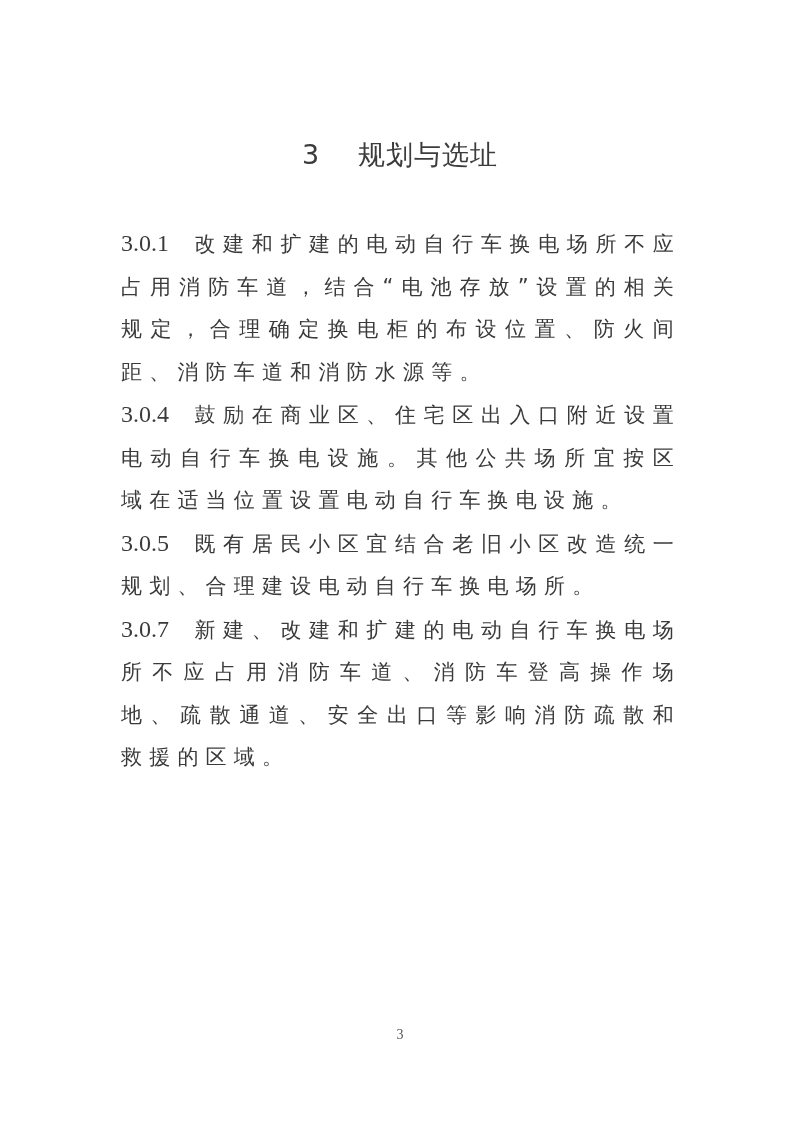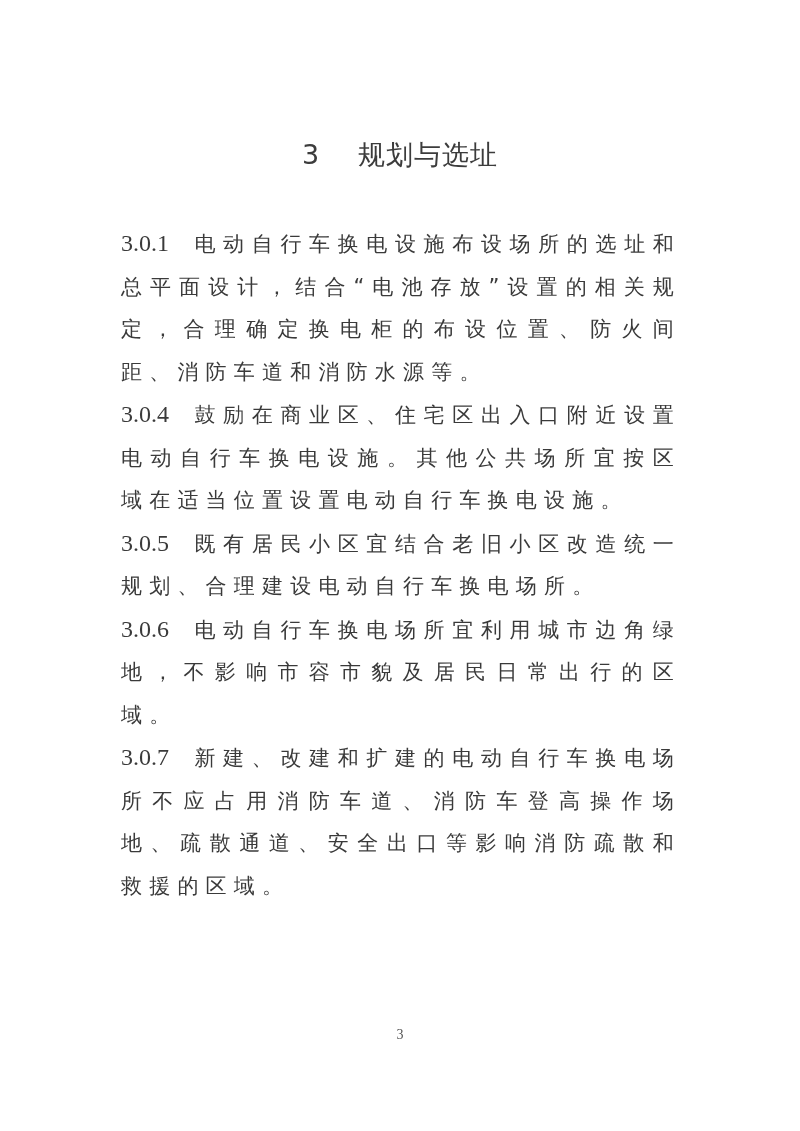--- a/index.html
+++ b/index.html
@@ -67,22 +67,21 @@
   </style>
 </head>
 <body>
 
 <div class="page">
   <h1 class="chapter-title" style="margin:0;font-weight:normal;">
     <span class="num">3</span><span>规划与选址</span>
   </h1>
 
   <div class="content">
-    <p class="clause"><span class="cnum">3.0.1</span><span>电动自行车换电设施布设场所的选址和总平面设计，结合“电池存放”设置的相关规定，合理确定换电柜的布设位置、防火间距、消防车道和消防水源等。</span></p>
+    <p class="clause"><span class="cnum">3.0.1</span><span>改建和扩建的电动自行车换电场所不应占用消防车道，结合“电池存放”设置的相关规定，合理确定换电柜的布设位置、防火间距、消防车道和消防水源等。</span></p>
     <p class="clause"><span class="cnum">3.0.4</span><span>鼓励在商业区、住宅区出入口附近设置电动自行车换电设施。其他公共场所宜按区域在适当位置设置电动自行车换电设施。</span></p>
     <p class="clause"><span class="cnum">3.0.5</span><span>既有居民小区宜结合老旧小区改造统一规划、合理建设电动自行车换电场所。</span></p>
-    <p class="clause"><span class="cnum">3.0.6</span><span>电动自行车换电场所宜利用城市边角绿地，不影响市容市貌及居民日常出行的区域。</span></p>
     <p class="clause"><span class="cnum">3.0.7</span><span>新建、改建和扩建的电动自行车换电场所不应占用消防车道、消防车登高操作场地、疏散通道、安全出口等影响消防疏散和救援的区域。</span></p>
 
   </div>
 
   <div class="page-number">3</div>
 </div>
 
 </body></html>

